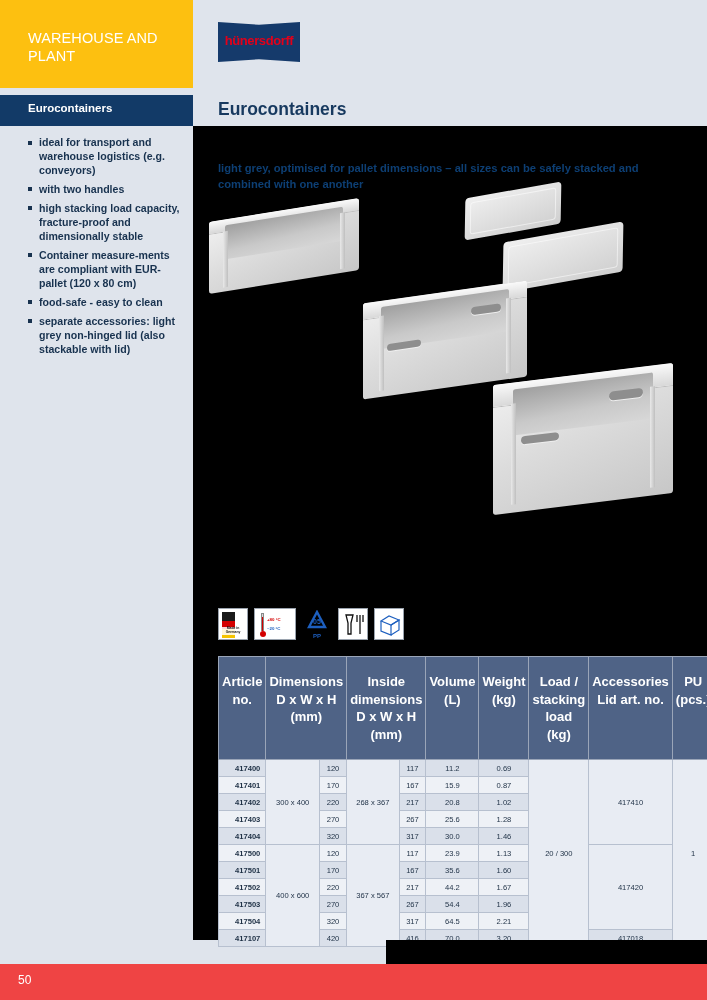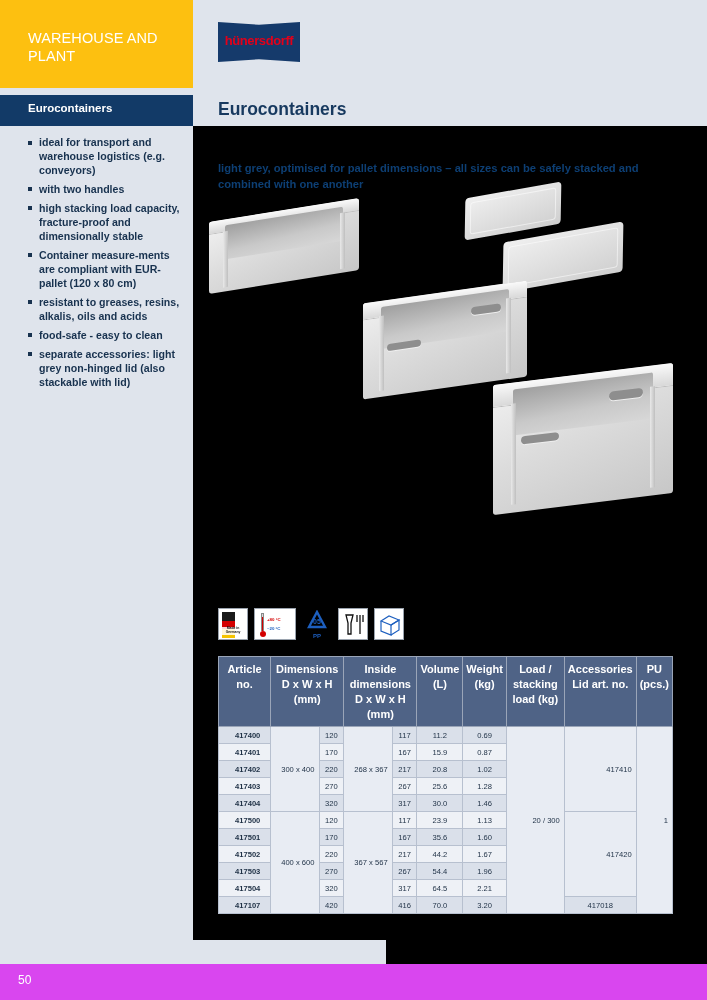--- a/index.html
+++ b/index.html
@@ -197,46 +197,46 @@
     position: absolute; left: 25px; top: 530px;
     width: 455px;
     border-collapse: collapse;
     font-size: 7.6px;
     color: #1d2f44;
     background: #e8ecf3;
   }
   .spec-table th {
     background: #4f6386;
     color: #ffffff;
-    font-size: 11px; font-weight: bold;
-    padding: 5px 3px;
+    font-size: 13px; font-weight: bold;
+    padding: 16px 3px;
     border: 1px solid #9aa5b8;
     line-height: 1.35;
     vertical-align: top;
   }
   .spec-table td {
     border: 1px solid #b7c0cf;
     padding: 3.5px 4px;
     text-align: center;
     height: 16px;
     background: #eef1f6;
   }
   .spec-table tbody tr:nth-child(odd) td { background: #dae0ea; }
   .spec-table td.artno {
     font-weight: bold;
     text-align: left;
     padding-left: 16px;
   }
-  .spec-table td.merged { background: #e8ecf3 !important; text-align: right; }
+  .spec-table td.merged { background: #e8ecf3 !important; }
 
   
   .footer-bar {
     position: absolute; left: 0; top: 964px;
     width: 707px; height: 36px;
-    background: #d946ef;
+    background: #ef4444;
   }
   .folio {
     position: absolute; left: 18px; top: 9px;
     color: #ffffff; font-size: 12px;
   }
   .main-dark-bottom {
     position: absolute; left: 193px; top: 940px;
     width: 514px; height: 24px;
     background: #000000;
   }
@@ -254,21 +254,20 @@
 
     <div class="nav-band">
       <div class="nav-band-label">Eurocontainers</div>
     </div>
 
     <ul class="feature-list">
       <li>ideal for transport and warehouse logistics (e.g. conveyors)</li>
       <li>with two handles</li>
       <li>high stacking load capacity, fracture-proof and dimensionally stable</li>
       <li>Container measure-ments are compliant with EUR-pallet (120 x 80 cm)</li>
-      <li>resistant to greases, resins, alkalis, oils and acids</li>
       <li>food-safe - easy to clean</li>
       <li>separate accessories: light grey non-hinged lid (also stackable with lid)</li>
     </ul>
   </div>
 
   <div class="main">
 
     <div class="logo-wrap">
       <div class="logo-shape"></div>
       <div class="logo-text">hünersdorff</div>

